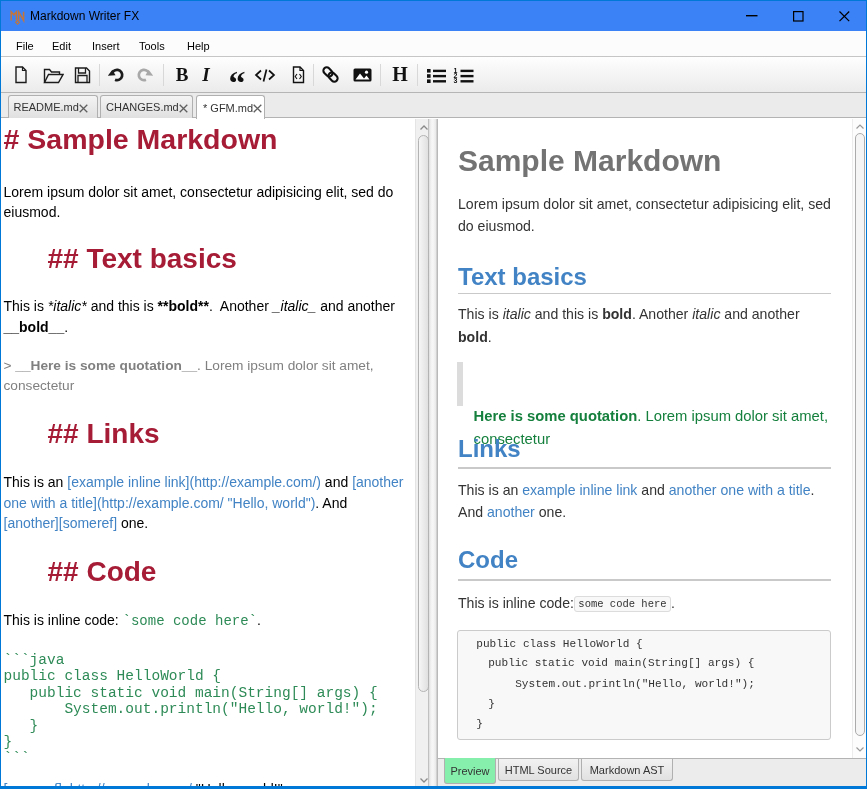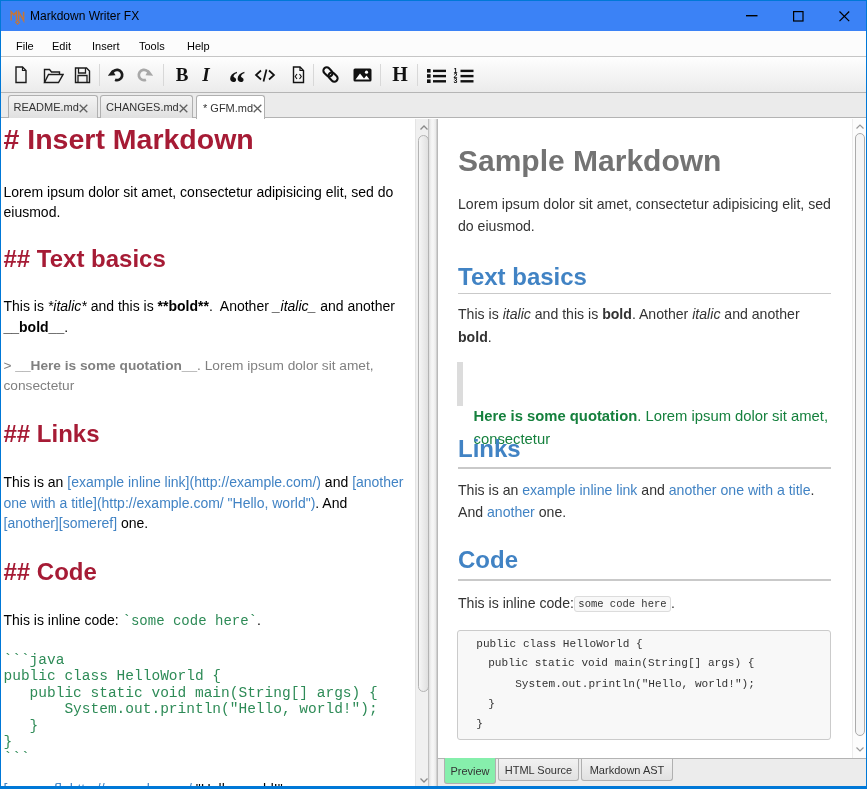--- a/index.html
+++ b/index.html
@@ -14,21 +14,21 @@
   #toolbar { position:absolute; left:1px; top:57px; width:865px; height:36px; background:linear-gradient(#fefefe,#ebebeb); border-bottom:1px solid #b5b5b5; }
   .tsep { position:absolute; top:7px; width:1px; height:22px; background:#d8d8d8; }
   .ticon { position:absolute; top:0; height:35px; display:flex; align-items:center; justify-content:center; }
   #tabbar { position:absolute; left:1px; top:93px; width:865px; height:25px; background:#ebebeb; border-bottom:1px solid #b3b3b3; }
   .tab { position:absolute; top:2px; height:23px; white-space:nowrap; background:linear-gradient(#f4f4f4,#e0e0e0); border:1px solid #b0b0b0; border-bottom:none; border-radius:3px 3px 0 0; font-size:11px; color:#333; display:flex; align-items:center; justify-content:space-between; padding:0 9px 0 5px; }
   .tab .x { width:9px; height:9px; display:inline-block; }
   .tab.active { background:#fff; height:24px; z-index:5; }
   #editor { position:absolute; left:1px; top:119px; width:414px; height:667px; background:#fff; overflow:hidden; }
   .ed { position:absolute; left:2.5px; font-size:14px; color:#000; line-height:20.6px; white-space:nowrap; }
   .ed.h1 { font-size:28.5px; font-weight:bold; color:#a61b35; line-height:30px; }
-  .ed.h2 { font-size:24px; font-weight:bold; color:#a61b35; line-height:25px; }
+  .ed.h2 { font-size:28px; font-weight:bold; color:#a61b35; line-height:25px;margin-left:44px; }
   .ed .lnk { color:#4183c4; }
   .ed.grey { color:#808080; }
   .ed .mono { font-family:"Liberation Mono", monospace; color:#2e8b57; }
   .ed.code { font-family:"Liberation Mono", monospace; color:#2e8b57; font-size:14.5px; line-height:16.4px; }
   #edsb { position:absolute; left:415px; top:119px; width:14px; height:667px; background:#f0f0f0; border-left:1px solid #e4e4e4; border-right:1px solid #c0c0c0; }
   #divider { position:absolute; left:429px; top:119px; width:9px; height:667px; background:linear-gradient(90deg,#ddd 0,#f2f2f2 2px,#f7f7f7 4px,#e8e8e8 7px,#b9b9b9 8px); }
   #preview { position:absolute; left:438px; top:119px; width:414px; height:639px; background:#fff; overflow:hidden; }
   .pv { position:absolute; left:20px; font-size:14.1px; color:#333; line-height:22.5px; white-space:nowrap; }
   .pv.h1 { font-size:30px; font-weight:bold; color:#737373; line-height:30px; }
   .pv.h2 { font-size:24px; font-weight:bold; color:#4183c4; }
@@ -154,21 +154,21 @@
           <path d="M0.7 0.7 L8.3 8.3 M8.3 0.7 L0.7 8.3" stroke="#5f5f5f" stroke-width="1.3" fill="none"></path>
         </svg></span></div>
   <div class="tab" style="left:99px;width:93px">CHANGES.md<span class="x"><svg width="9" height="9" viewBox="0 0 9 9">
           <path d="M0.7 0.7 L8.3 8.3 M8.3 0.7 L0.7 8.3" stroke="#5f5f5f" stroke-width="1.3" fill="none"></path>
         </svg></span></div>
   <div class="tab active" style="left:195px;width:69px;padding:0 6px">* GFM.md<span class="x"><svg width="9" height="9" viewBox="0 0 9 9">
           <path d="M0.7 0.7 L8.3 8.3 M8.3 0.7 L0.7 8.3" stroke="#5f5f5f" stroke-width="1.3" fill="none"></path>
         </svg></span></div>
 </div>
 <div id="editor">
-  <div class="ed h1" style="top:4.7px"># Insert Markdown</div>
+  <div class="ed h1" style="top:4.7px"># Sample Markdown</div>
   <div class="ed" style="top:62.5px">Lorem ipsum dolor sit amet, consectetur adipisicing elit, sed do<br>eiusmod.</div>
   <div class="ed h2" style="top:126.8px">## Text basics</div>
   <div class="ed" style="top:177px">This is <i>*italic*</i> and this is <b>**bold**</b>.&nbsp; Another <i>_italic_</i> and another<br><b>__bold__</b>.</div>
   <div class="ed grey" style="top:236.5px;font-size:13.7px">&gt; <b>__Here is some quotation__</b>. Lorem ipsum dolor sit amet,<br>consectetur</div>
   <div class="ed h2" style="top:302.4px">## Links</div>
   <div class="ed" style="top:353px">This is an <span class="lnk">[example inline link](http://example.com/)</span> and <span class="lnk">[another<br>one with a title](http://example.com/ "Hello, world")</span>. And<br><span class="lnk">[another][someref]</span> one.</div>
   <div class="ed h2" style="top:440.4px">## Code</div>
   <div class="ed" style="top:490.8px">This is inline code: <span class="mono">`some code here`</span>.</div>
   <div class="ed code" style="top:533px">```java<br>public class HelloWorld {<br>&nbsp;&nbsp;&nbsp;public static void main(String[] args) {<br>&nbsp;&nbsp;&nbsp;&nbsp;&nbsp;&nbsp;&nbsp;System.out.println("Hello, world!");<br>&nbsp;&nbsp;&nbsp;}<br>}<br>```</div>
   <div class="ed" style="top:659.8px"><span class="lnk">[someref]: http://example.com/</span> "Hello, world!"</div>

